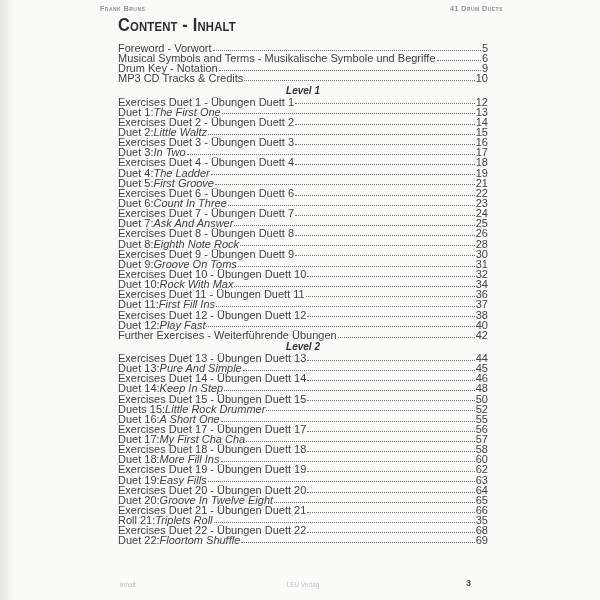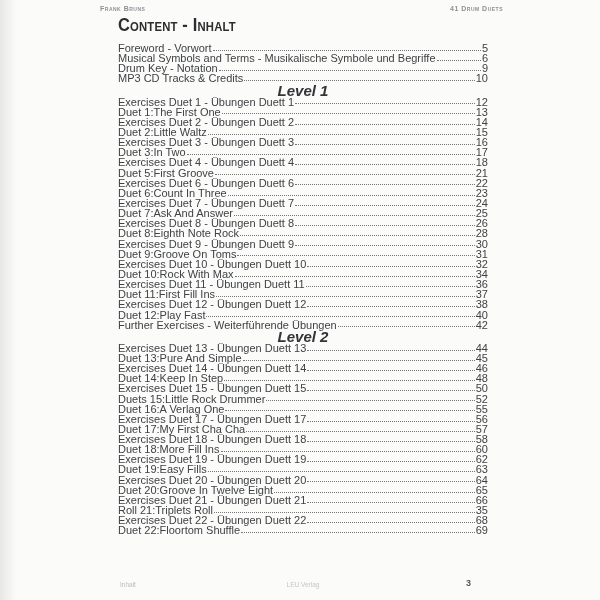--- a/index.html
+++ b/index.html
@@ -41,32 +41,32 @@
   .toc{
     position:absolute;left:118px;top:43px;width:370px;
   }
   .toc-row{
     display:flex;align-items:baseline;
     height:10.15px;line-height:10.15px;
     font-size:11px;color:#3f4145;
     white-space:nowrap;
   }
   .toc-row .pre{flex:0 0 auto;}
-  .toc-row .it{flex:0 0 auto;}
+  .toc-row .it{flex:0 0 auto;font-style:italic;}
   .toc-row .leader{
     flex:1 1 auto;min-width:8px;
     align-self:flex-end;
     border-bottom:1px dotted #737577;
     margin:0 1px 2.4px 1px;
   }
   .toc-row .pg{flex:0 0 auto;}
   .toc-heading{
     height:13px;line-height:13px;
     text-align:center;
-    font-size:15px;font-weight:bold;font-style:italic;
+    font-size:10px;font-weight:bold;font-style:italic;
     color:#333437;
   }
   .ftr-left{
     position:absolute;left:120px;top:581px;
     font-size:6.5px;color:#b9bcbe;
   }
   .ftr-center{
     position:absolute;left:118px;top:581px;width:370px;
     text-align:center;
     font-size:6.5px;color:#c3c6c8;
@@ -138,20 +138,26 @@
         <span class="it">In Two</span>
         <span class="leader"></span>
         <span class="pg">17</span>
       </div>
       <div class="toc-row">
         <span class="pre">Exercises Duet 4 - Übungen Duett 4</span>
         <span class="leader"></span>
         <span class="pg">18</span>
       </div>
       <div class="toc-row">
+        <span class="pre">Duet 4: </span>
+        <span class="it">The Ladder</span>
+        <span class="leader"></span>
+        <span class="pg">19</span>
+      </div>
+      <div class="toc-row">
         <span class="pre">Duet 5: </span>
         <span class="it">First Groove</span>
         <span class="leader"></span>
         <span class="pg">21</span>
       </div>
       <div class="toc-row">
         <span class="pre">Exercises Duet 6 - Übungen Duett 6</span>
         <span class="leader"></span>
         <span class="pg">22</span>
       </div>
@@ -261,21 +267,21 @@
         <span class="pg">50</span>
       </div>
       <div class="toc-row">
         <span class="pre">Duets 15: </span>
         <span class="it">Little Rock Drummer</span>
         <span class="leader"></span>
         <span class="pg">52</span>
       </div>
       <div class="toc-row">
         <span class="pre">Duet 16: </span>
-        <span class="it">A Verlag One</span>
+        <span class="it">A Short One</span>
         <span class="leader"></span>
         <span class="pg">55</span>
       </div>
       <div class="toc-row">
         <span class="pre">Exercises Duet 17 - Übungen Duett 17</span>
         <span class="leader"></span>
         <span class="pg">56</span>
       </div>
       <div class="toc-row">
         <span class="pre">Duet 17: </span>

